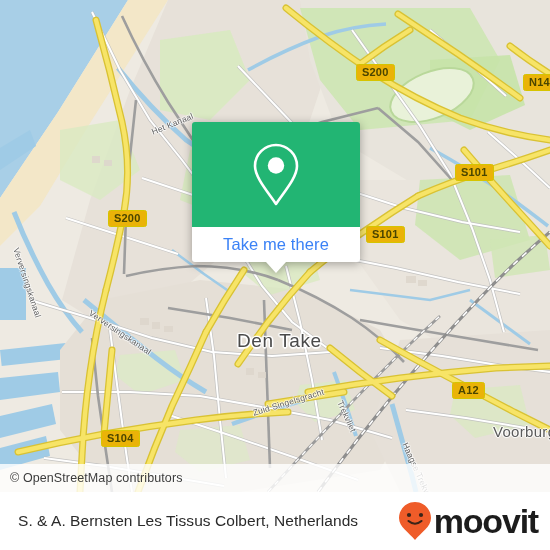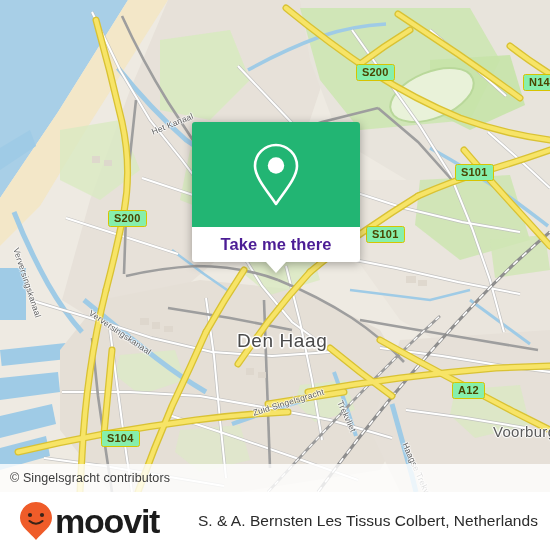--- a/index.html
+++ b/index.html
@@ -82,23 +82,22 @@
     display: flex; align-items: center; justify-content: center;
   }
   #popup-foot {
     width: 168px; height: 35px;
     background: #ffffff;
     border-radius: 0 0 3px 3px;
     display: flex; align-items: center; justify-content: center;
   }
   #popup-label {
     font-size: 16.5px;
-    color: #4c1d95;
+    color: #3b82f6;
     letter-spacing: 0.1px;
-    font-weight: bold;
   }
   #popup-tail {
     position: absolute;
     left: 74px; top: 140px;
     width: 0; height: 0;
     border-left: 10px solid transparent;
     border-right: 10px solid transparent;
     border-top: 11px solid #ffffff;
   }
 
@@ -125,21 +124,21 @@
   .water-label {
     font-size: 8.5px;
     color: #5f5f5f;
     letter-spacing: 0.2px;
     text-shadow: 1px 0 1px #fff, -1px 0 1px #fff, 0 1px 1px #fff, 0 -1px 1px #fff;
   }
 
   
   .shield {
     position: absolute;
-    background: #86efac;
+    background: #eab308;
     border: 1.5px solid #d6c400;
     border-radius: 2.5px;
     color: #4a4500;
     font-size: 11px;
     font-weight: bold;
     letter-spacing: 0.2px;
     padding: 1.5px 5px 2px 5px;
     line-height: 1.05;
     z-index: 22;
     pointer-events: none;
@@ -336,21 +335,21 @@
           <rect x="246" y="368" width="8" height="7"></rect>
           <rect x="258" y="372" width="8" height="6"></rect>
           <rect x="406" y="276" width="10" height="7"></rect>
           <rect x="418" y="280" width="9" height="6"></rect>
           <rect x="92" y="156" width="8" height="7"></rect>
           <rect x="104" y="160" width="8" height="6"></rect>
         </g>
       </g>
     </svg>
 
-    <div class="maplabel city-label" style="left:237px; top:330px;">Den Haag</div>
+    <div class="maplabel city-label" style="left:237px; top:330px;">Den Take</div>
 
     <div class="maplabel town-label" style="left:493px; top:423px;">Voorburg</div>
 
     <div class="maplabel water-label" style="left:152px; top:127px; transform:rotate(-22deg); transform-origin:0 50%;">Het Kanaal</div>
 
     <div class="maplabel water-label" style="left:16px; top:243px; transform:rotate(72deg); transform-origin:0 50%;">Verversingskanaal</div>
 
     <div class="maplabel water-label" style="left:90px; top:307px; transform:rotate(34deg); transform-origin:0 50%;">Verversingskanaal</div>
 
     <div class="maplabel water-label" style="left:253px; top:408px; transform:rotate(-17deg); transform-origin:0 50%;">Zuid Singelsgracht</div>
@@ -374,30 +373,30 @@
           <circle cx="26" cy="23.5" r="8.2" fill="#ffffff"></circle>
         </svg>
       </div>
       <div id="popup-foot">
         <span id="popup-label">Take me there</span>
       </div>
       <div id="popup-tail"></div>
     </div>
 
     <div id="attribution">
-      <span>© Singelsgracht contributors</span>
+      <span>© OpenStreetMap contributors</span>
     </div>
   </div>
 
   <div id="footer">
+    <div id="footer-title">S. &amp; A. Bernsten Les Tissus Colbert, Netherlands</div>
     <div id="brand">
       <svg width="36" height="40" viewBox="0 0 36 40">
         <path d="M18 1 C9.2 1 2 8.2 2 17 C2 26 12 31.5 18 39 C24 31.5 34 26 34 17 C34 8.2 26.8 1 18 1 Z" fill="#ef5c29"></path>
         <circle cx="12" cy="14" r="2.1" fill="#3a2418"></circle>
         <circle cx="24" cy="14" r="2.1" fill="#3a2418"></circle>
         <path d="M11.5 20 Q18 25.5 24.5 20" fill="none" stroke="#3a2418" stroke-width="2.1" stroke-linecap="round"></path>
       </svg>
       <span id="brand-word">moovit</span>
     </div>
-    <div id="footer-title">S. &amp; A. Bernsten Les Tissus Colbert, Netherlands</div>
   </div>
 
 </div>
 
 </body></html>

